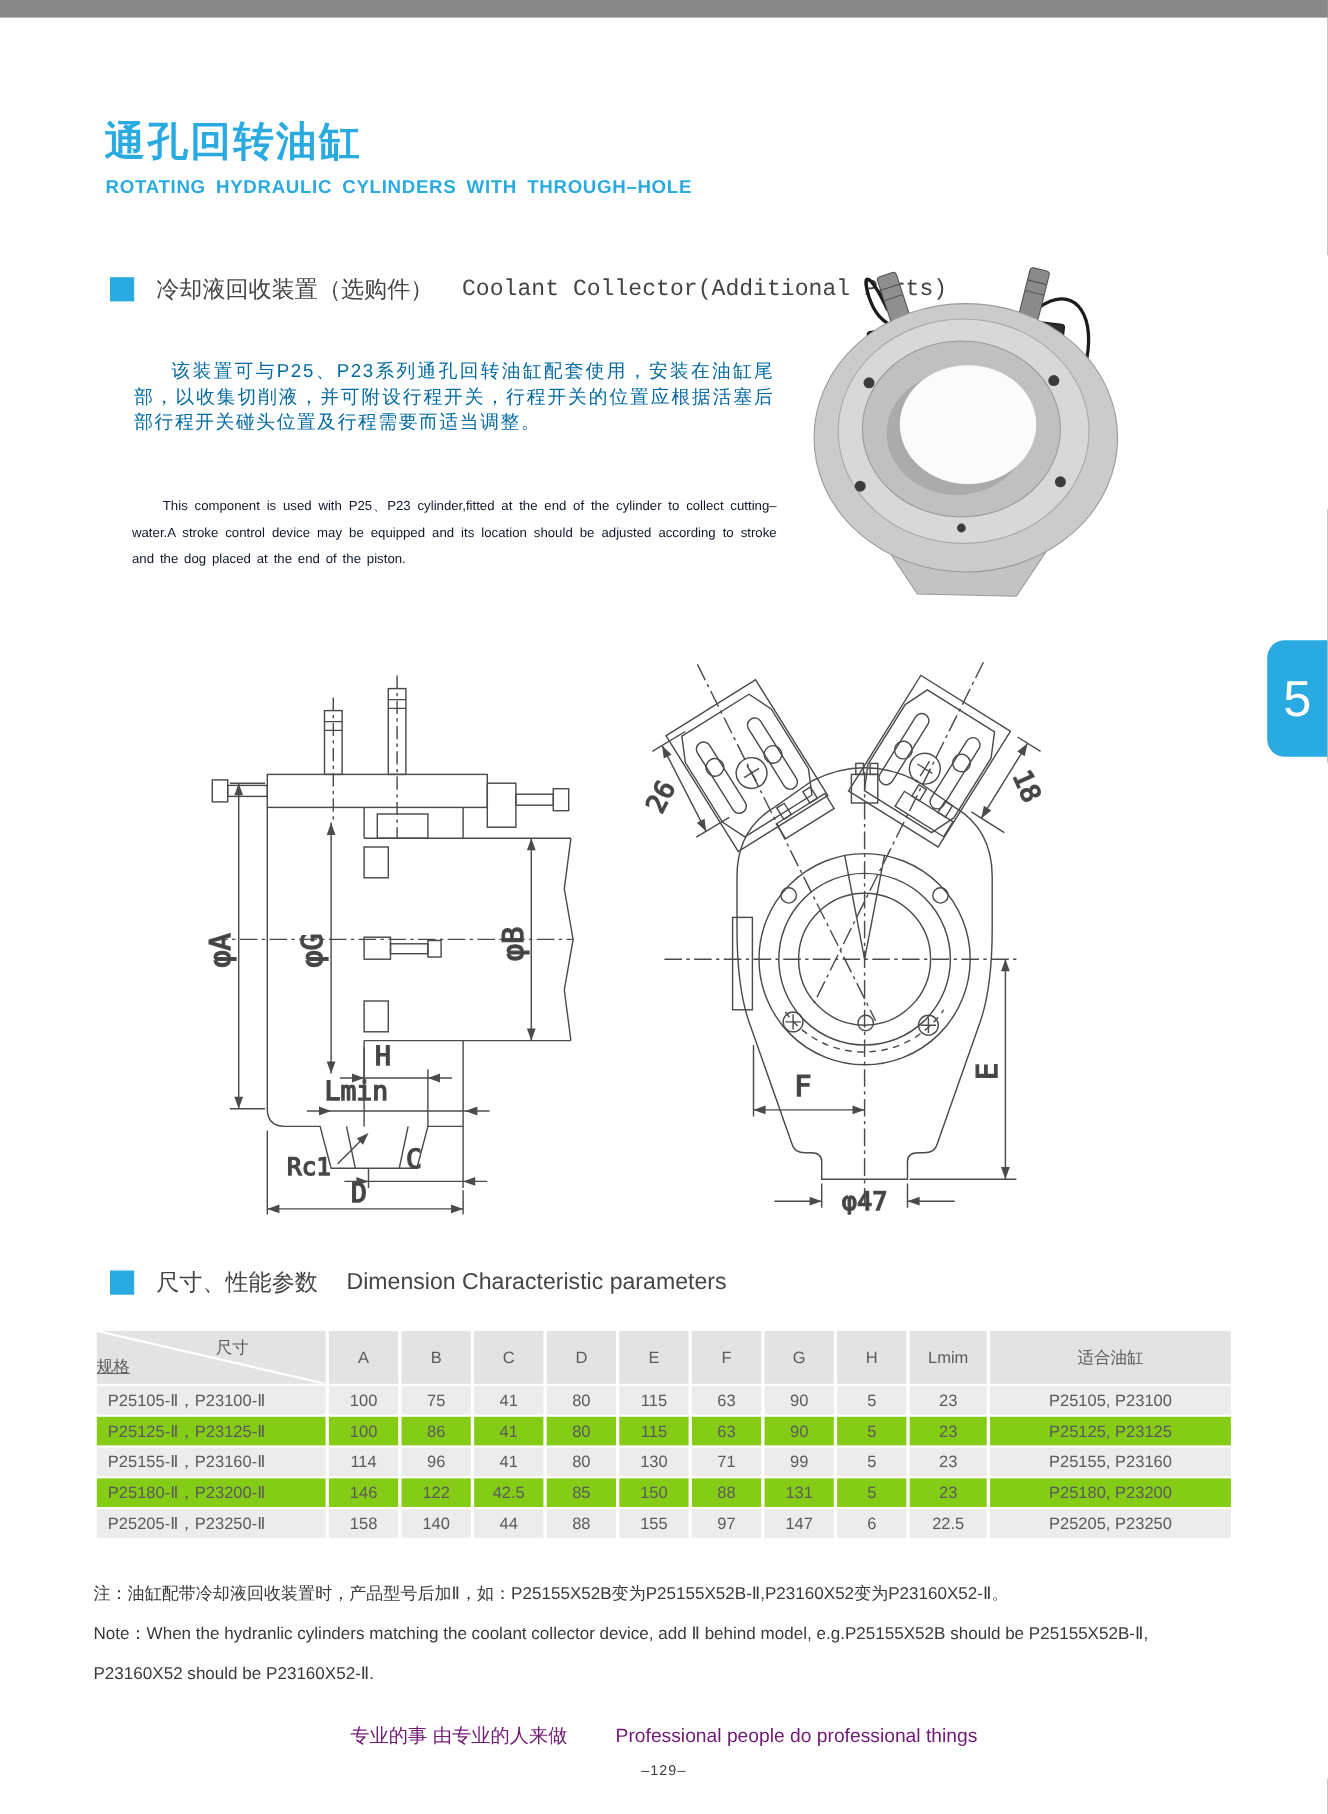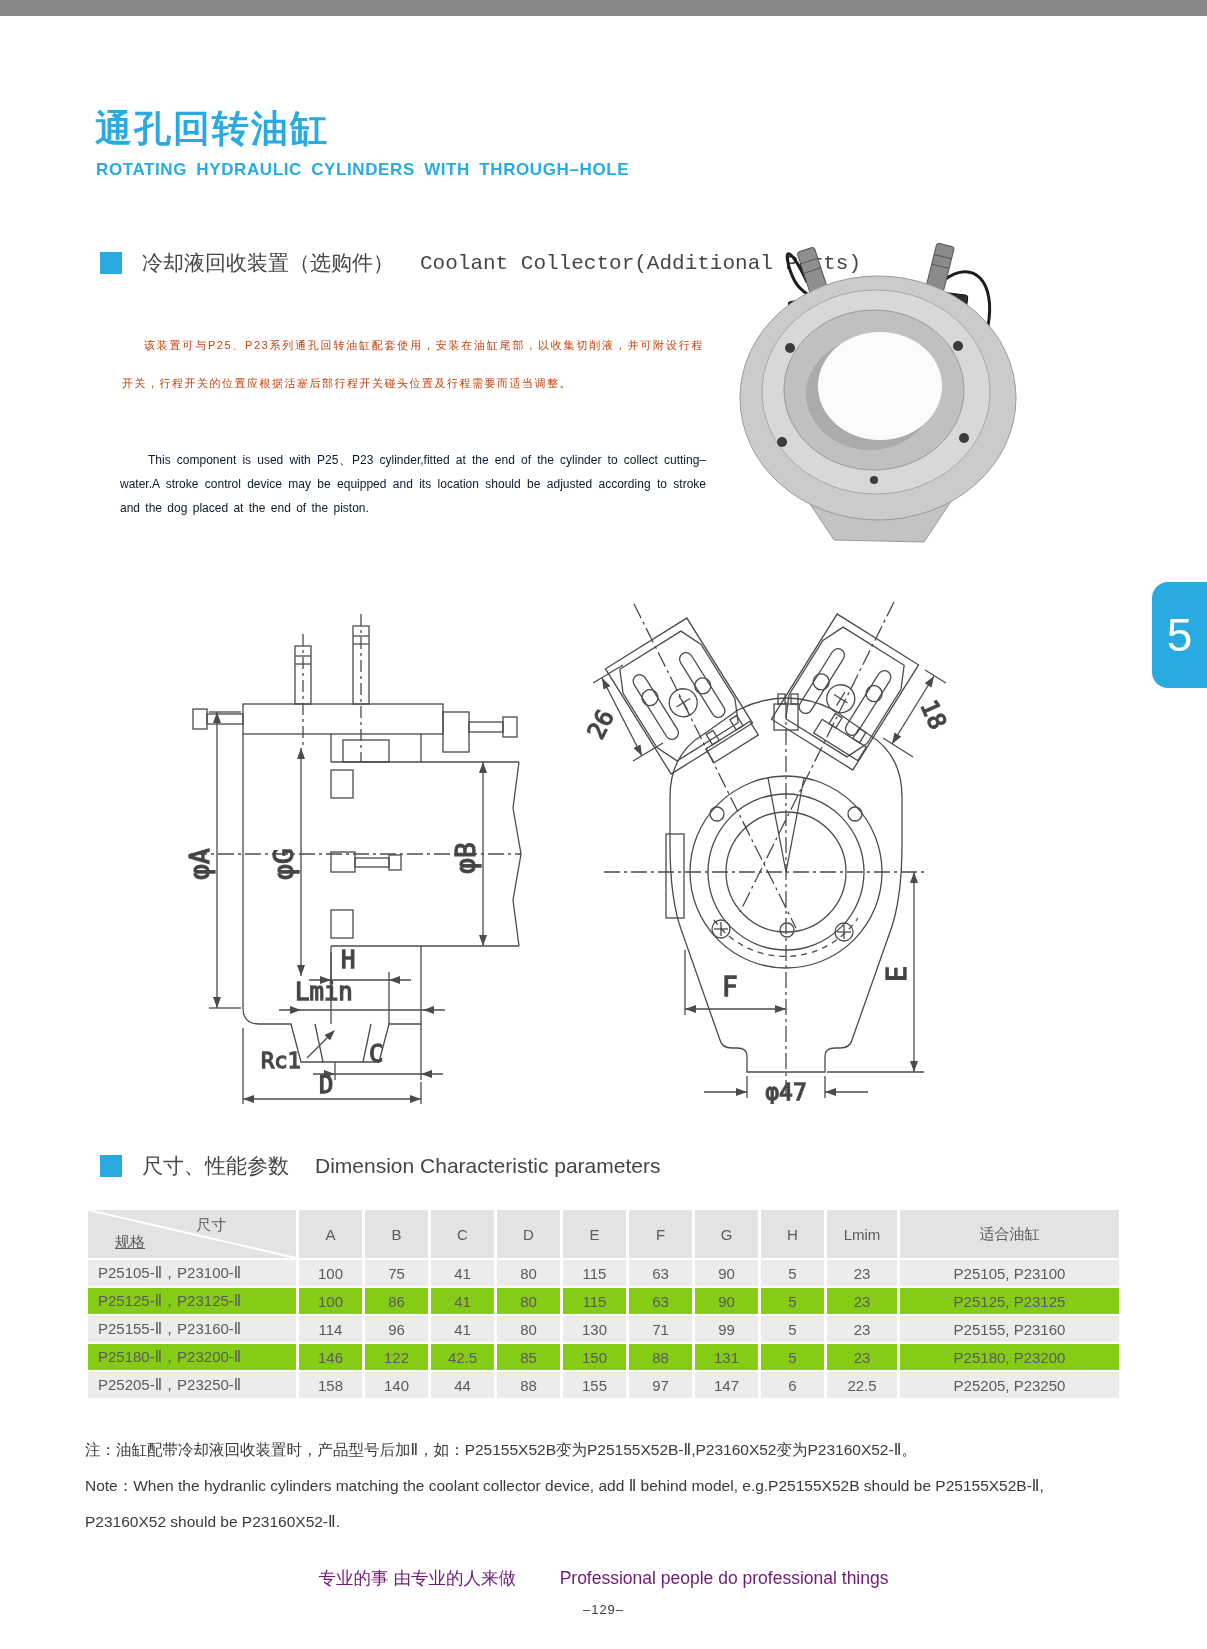--- a/index.html
+++ b/index.html
@@ -8,39 +8,39 @@
     position:relative;width:1207px;height:1649px;background:#fff;
     margin:16px auto;overflow:hidden;
     font-family:"Liberation Sans","DejaVu Sans",sans-serif;color:#3d3d3d;
   }
   .abs{position:absolute;}
   .title-zh{left:95px;top:88px;font-size:37px;font-weight:bold;color:#29ABE2;letter-spacing:2px;}
   .title-en{left:96px;top:144px;font-size:17px;font-weight:600;color:#29ABE2;letter-spacing:.6px;word-spacing:4px;}
   .sec-head{display:flex;align-items:center;font-size:21px;color:#454545;font-weight:500;}
   .sec-sq{width:22px;height:22px;background:#29ABE2;margin-right:20px;flex:none;}
   .sec-en{margin-left:26px;}
-  .para-zh{left:122px;top:310px;width:582px;font-size:11px;line-height:38px;
-    text-indent:2em;text-align:justify;color:#c2410c;letter-spacing:1.5px;}
+  .para-zh{left:122px;top:310px;width:582px;font-size:17px;line-height:23px;
+    text-indent:2em;text-align:justify;color:#0369a1;letter-spacing:1.5px;}
   .para-en{left:120px;top:432px;width:586px;font-size:12px;line-height:24px;
     text-indent:28px;text-align:justify;color:#0f172a;word-spacing:2px;}
   .tab5{left:1152px;top:566px;width:55px;height:106px;background:#29ABE2;
     border-radius:16px 0 0 16px;display:flex;align-items:center;justify-content:center;
     color:#fff;font-size:46px;font-weight:400;}
   svg text{font-family:"DejaVu Sans Mono","Liberation Mono",monospace;fill:#3f3f3f;}
   
   .spec-table{left:85px;top:1192px;width:1037px;border-collapse:separate;border-spacing:3px 2px;
     font-size:15px;color:#5b5b5b;table-layout:fixed;}
   .spec-table th{background:#e3e3e3;font-weight:normal;height:48px;position:relative;}
   .spec-table td{height:26px;text-align:center;padding:0;}
   .spec-table tr.odd td{background:#ececec;}
   .spec-table tr.even td{background:#84cc16;}
   .spec-table td.spec{text-align:left;padding-left:10px;}
   .corner{overflow:hidden;}
   .corner .c-top{position:absolute;top:6px;left:52%;font-size:15px;text-align:center;}
-  .corner .c-bot{position:absolute;bottom:6px;left:27px;font-size:15px;text-decoration:underline;}
+  .corner .c-bot{position:absolute;bottom:6px;left:0;font-size:15px;text-decoration:underline;}
   .corner svg{position:absolute;inset:0;width:100%;height:100%;}
   .notes{left:85px;top:1416px;width:1040px;font-size:15.5px;color:#3a3a3a;line-height:36px;}
   .footer{left:0;top:1550px;width:1207px;text-align:center;font-size:17.5px;color:#701a75;}
   .pagenum{left:0;top:1586px;width:1207px;text-align:center;font-size:13px;color:#3a3a3a;letter-spacing:1px;}
 </style>
 </head>
 <body>
 
 <div class="page">
 

